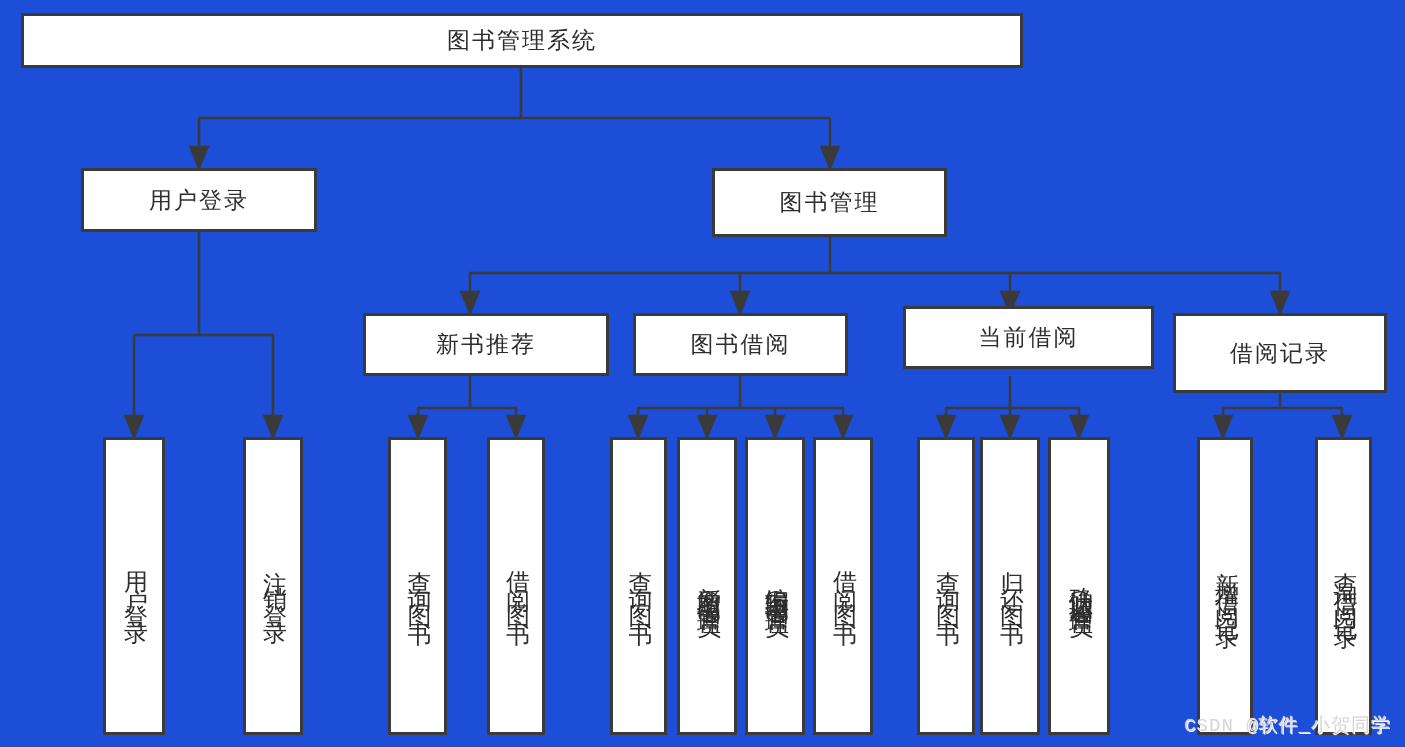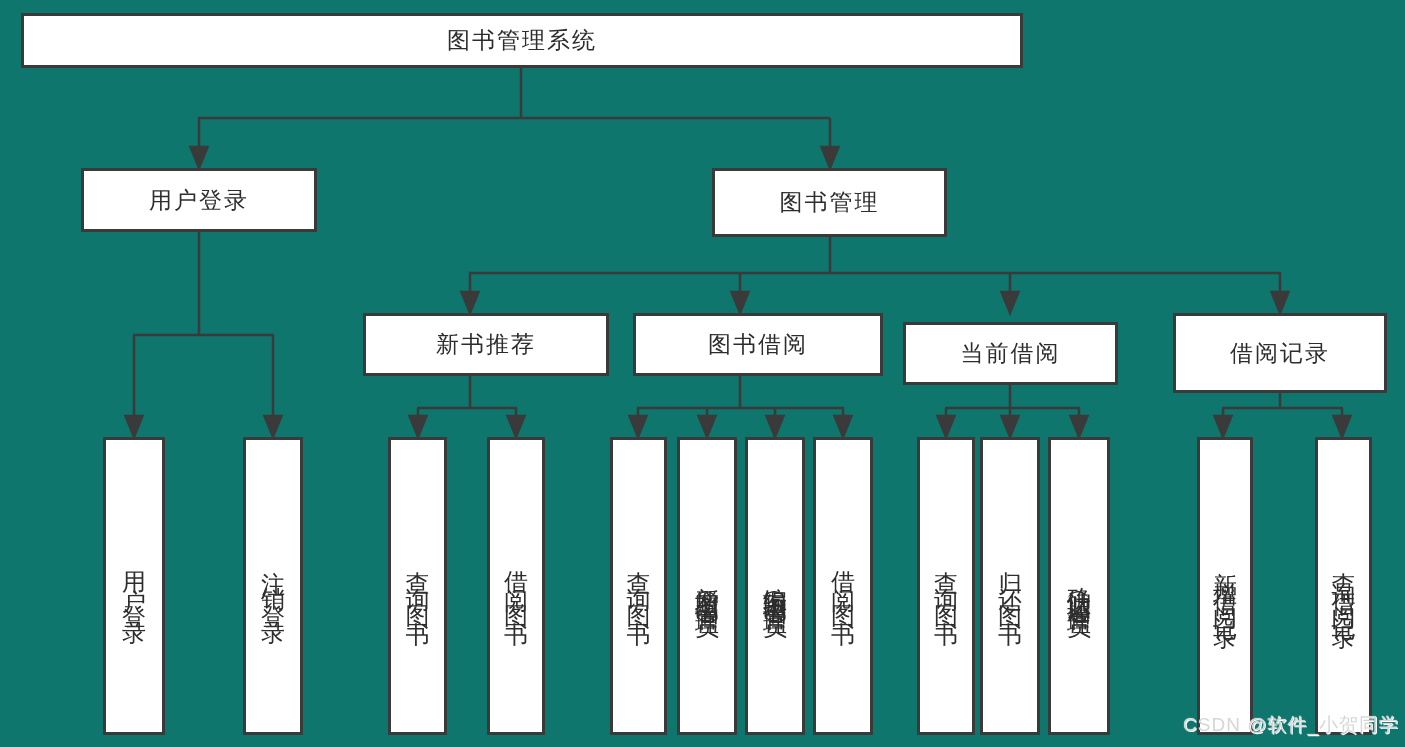--- a/index.html
+++ b/index.html
@@ -1,35 +1,35 @@
 <!DOCTYPE html>
 <html><head>
 <meta charset="utf-8">
 <style>
   html,body{margin:0;padding:0;background:#ffffff;}
   .canvas{
-    position:relative;width:1405px;height:747px;background:#0f766e;
-    font-family:Liberation Sans, sans-serif;overflow:hidden;
+    position:relative;width:1405px;height:747px;background:#1d4ed8;
+    font-family:Liberation Mono, monospace;overflow:hidden;
   }
   .connectors{position:absolute;left:0;top:0;width:1405px;height:747px;z-index:1;}
   .node{
     position:absolute;box-sizing:border-box;border:3px solid #3a3a3a;background:#ffffff;
     display:flex;align-items:center;justify-content:center;color:#2d2d2d;z-index:2;
   }
   .node .label{font-size:23px;letter-spacing:2px;white-space:nowrap;}
   .leaf{top:437px;height:298px;}
   .vtext{
     writing-mode:vertical-rl;text-orientation:mixed;
     font-size:24px;line-height:1;white-space:nowrap;
   }
   .ls-l{letter-spacing:17px;}
   .ls-m{letter-spacing:11px;}
   .ls-s{letter-spacing:4px;}
   .watermark{
-    position:absolute;right:6px;bottom:9px;z-index:5;
+    position:absolute;right:14px;bottom:9px;z-index:5;
     font-size:19px;letter-spacing:1px;color:#d6d6d6;
     text-shadow:0 0 1px #ffffff, 1px 1px 0 #ffffff;
   }
 </style>
 </head>
 <body>
 
 <div class="canvas">
 
   <svg class="connectors" viewBox="0 0 1405 747" xmlns="http://www.w3.org/2000/svg" stroke="#3a3a3a" stroke-width="2.5" fill="#3a3a3a">
@@ -101,24 +101,24 @@
   <div class="node" style="left:81px;top:168px;width:236px;height:64px">
     <span class="label">用户登录</span>
   </div>
   <div class="node" style="left:712px;top:168px;width:235px;height:69px">
     <span class="label">图书管理</span>
   </div>
 
   <div class="node" style="left:363px;top:313px;width:246px;height:63px">
     <span class="label">新书推荐</span>
   </div>
-  <div class="node" style="left:633px;top:313px;width:250px;height:63px">
+  <div class="node" style="left:633px;top:313px;width:215px;height:63px">
     <span class="label">图书借阅</span>
   </div>
-  <div class="node" style="left:903px;top:322px;width:215px;height:63px">
+  <div class="node" style="left:903px;top:306px;width:251px;height:63px">
     <span class="label">当前借阅</span>
   </div>
   <div class="node" style="left:1173px;top:313px;width:214px;height:80px">
     <span class="label">借阅记录</span>
   </div>
 
   <div class="node leaf" style="left:103px;width:62px">
     <span class="vtext ls-l">用户登录</span>
   </div>
   <div class="node leaf" style="left:243px;width:60px">

